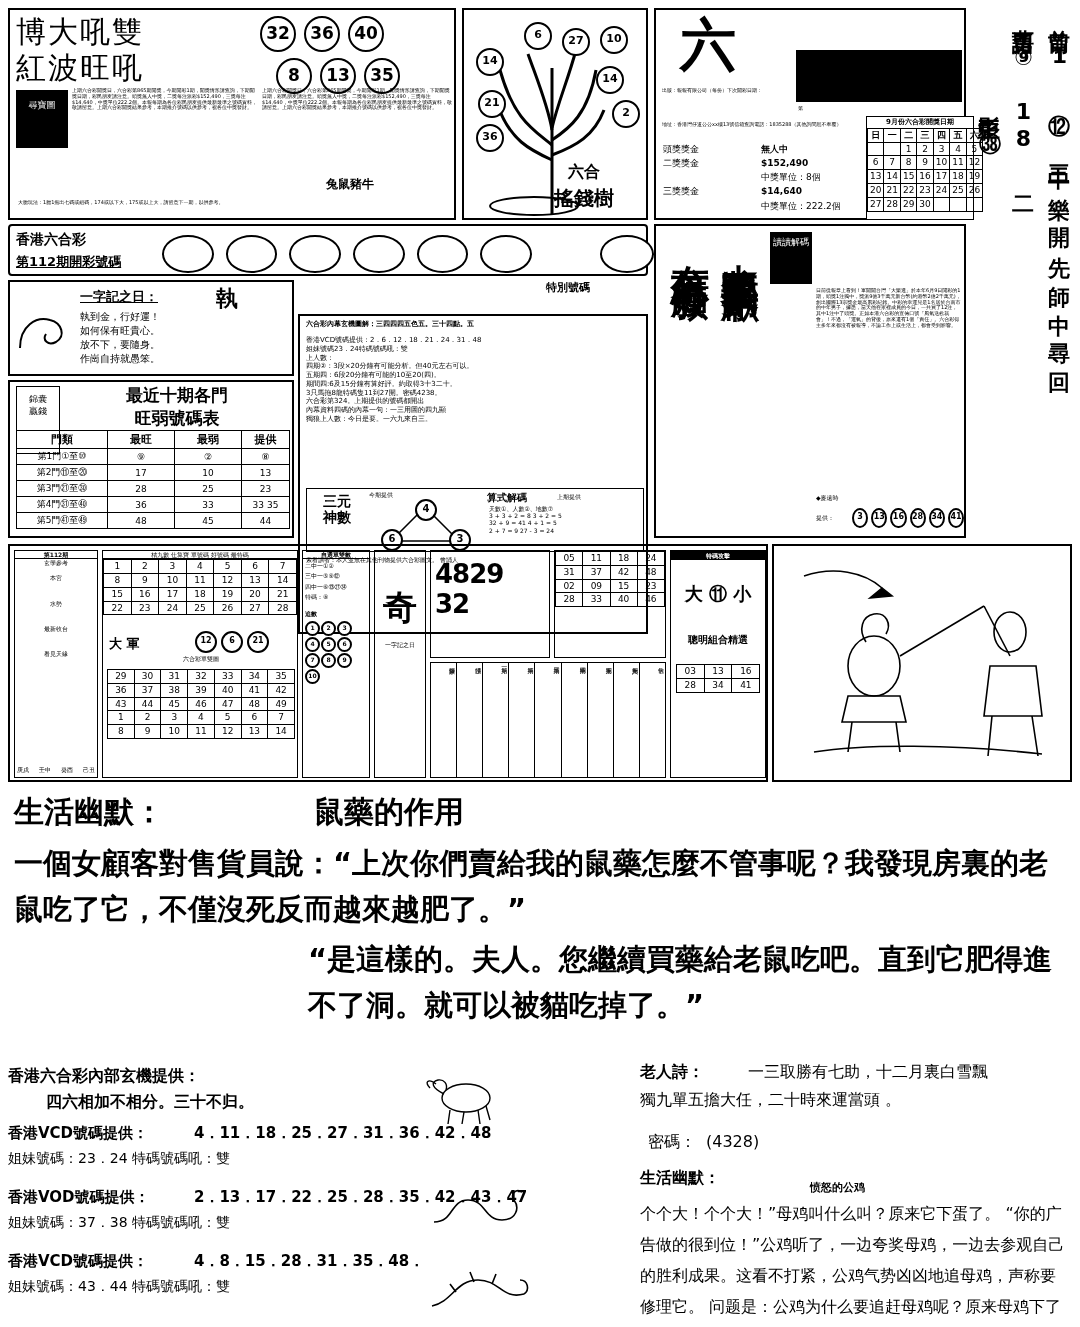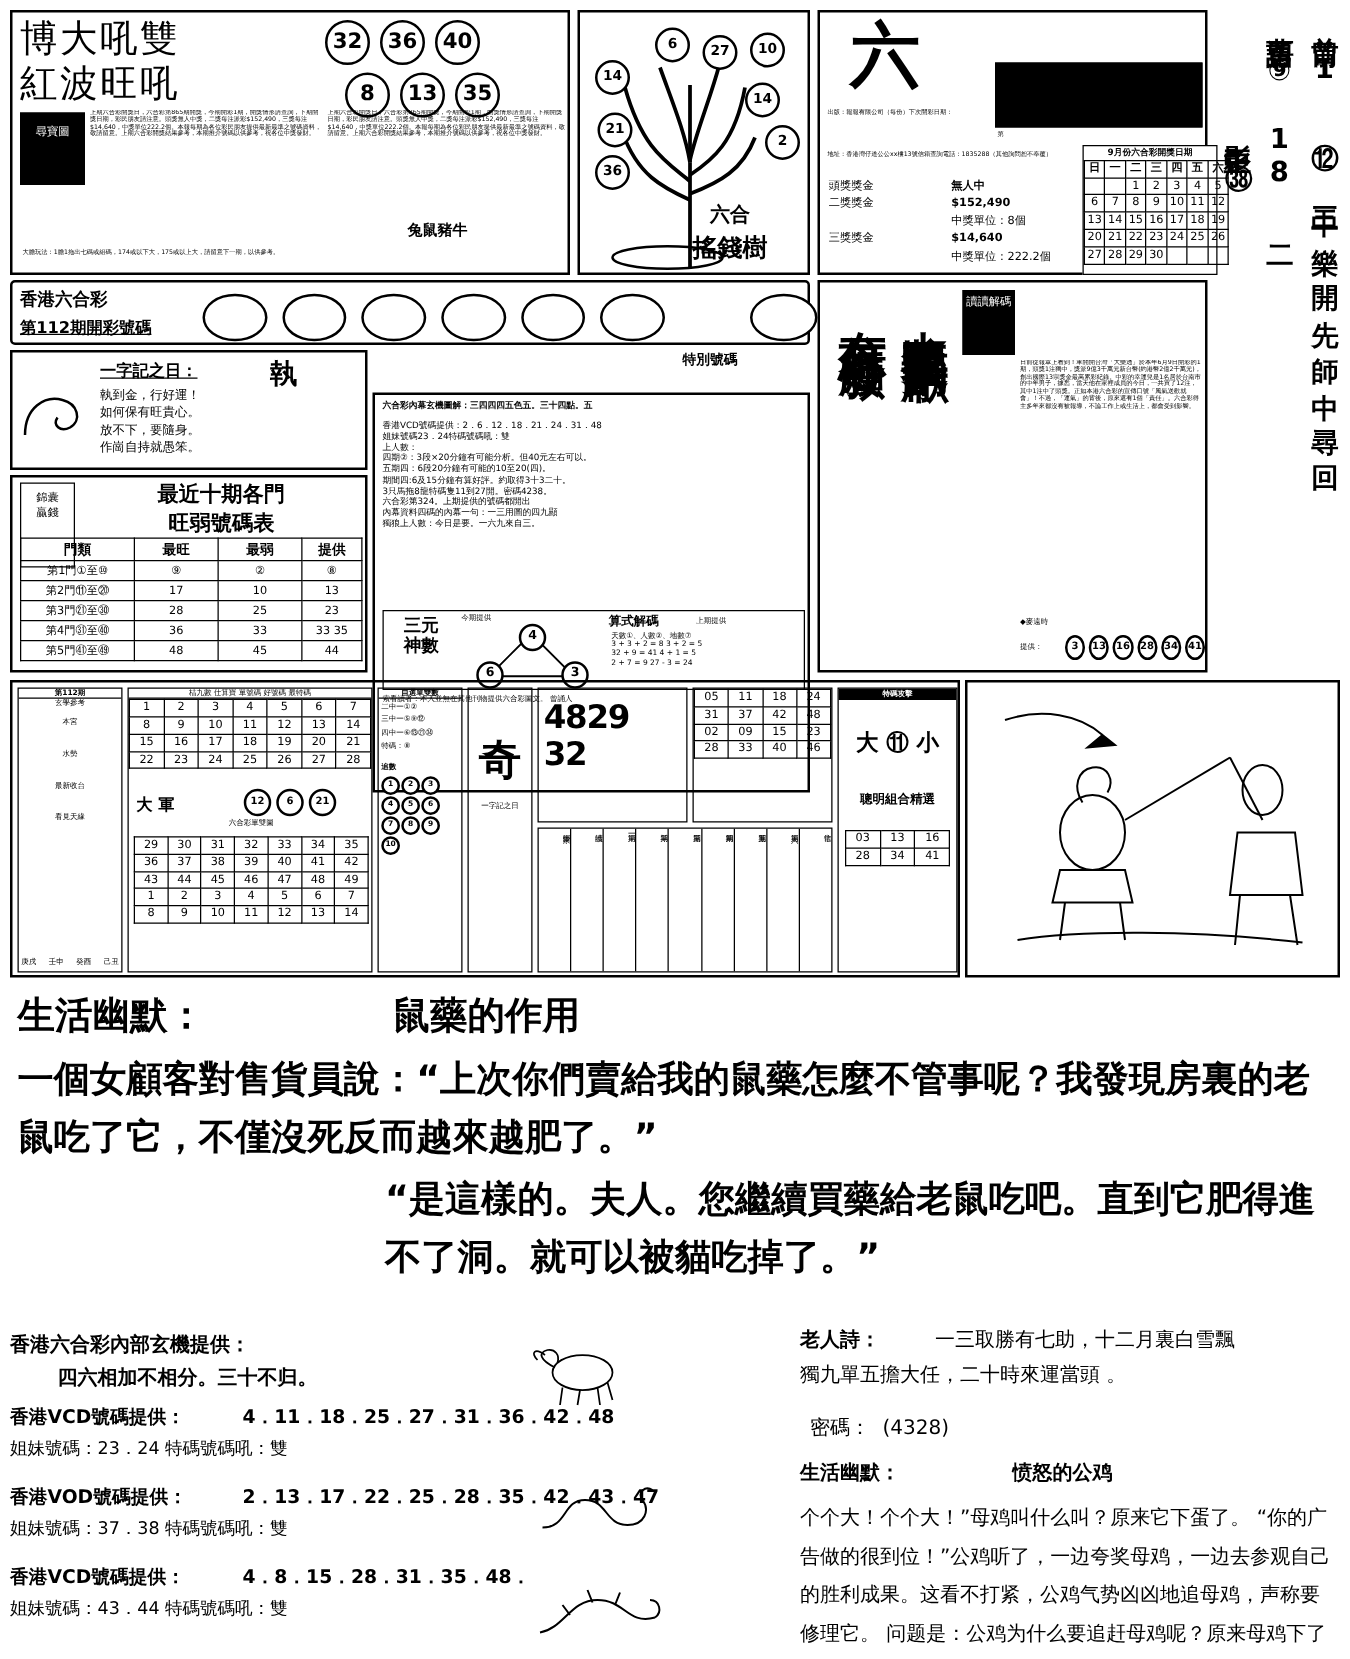--- a/index.html
+++ b/index.html
@@ -609,17 +609,17 @@
     </svg>
   </div>
 
   <div class="bx" style="left:640px;top:1062px;width:436px;height:262px;">
     <div class="bx bold" style="left:0;top:0;font-size:16px;">老人詩：</div>
     <div class="bx" style="left:108px;top:0;font-size:16px;">一三取勝有七助，十二月裏白雪飄</div>
     <div class="bx" style="left:0;top:28px;font-size:16px;">獨九單五擔大任，二十時來運當頭 。</div>
     <div class="bx" style="left:8px;top:70px;font-size:16px;">密碼：</div>
     <div class="bx" style="left:66px;top:70px;font-size:16px;">(4328)</div>
     <div class="bx bold" style="left:0;top:106px;font-size:16px;">生活幽默：</div>
-    <div class="bx bold" style="left:170px;top:106px;font-size:16px;">愤怒的公鸡</div>
+    <div class="bx bold" style="left:170px;top:118px;font-size:11px;">愤怒的公鸡</div>
     <div class="bx" style="left:0;top:136px;width:430px;font-size:16px;line-height:31px;">个个大！个个大！”母鸡叫什么叫？原来它下蛋了。  “你的广告做的很到位！”公鸡听了，一边夸奖母鸡，一边去参观自己的胜利成果。这看不打紧，公鸡气势凶凶地追母鸡，声称要修理它。  问题是：公鸡为什么要追赶母鸡呢？原来母鸡下了一个大鸭蛋！</div>
   </div>
 
 </div>
 
 </body></html>

